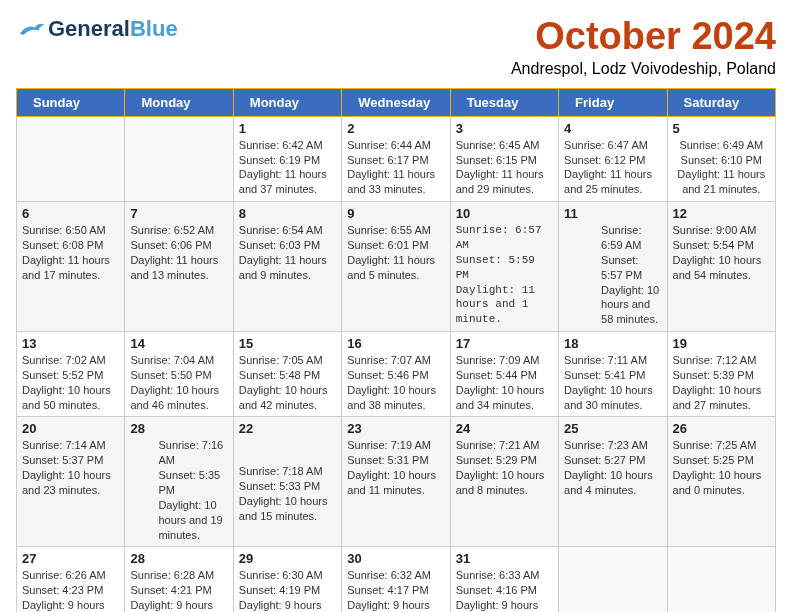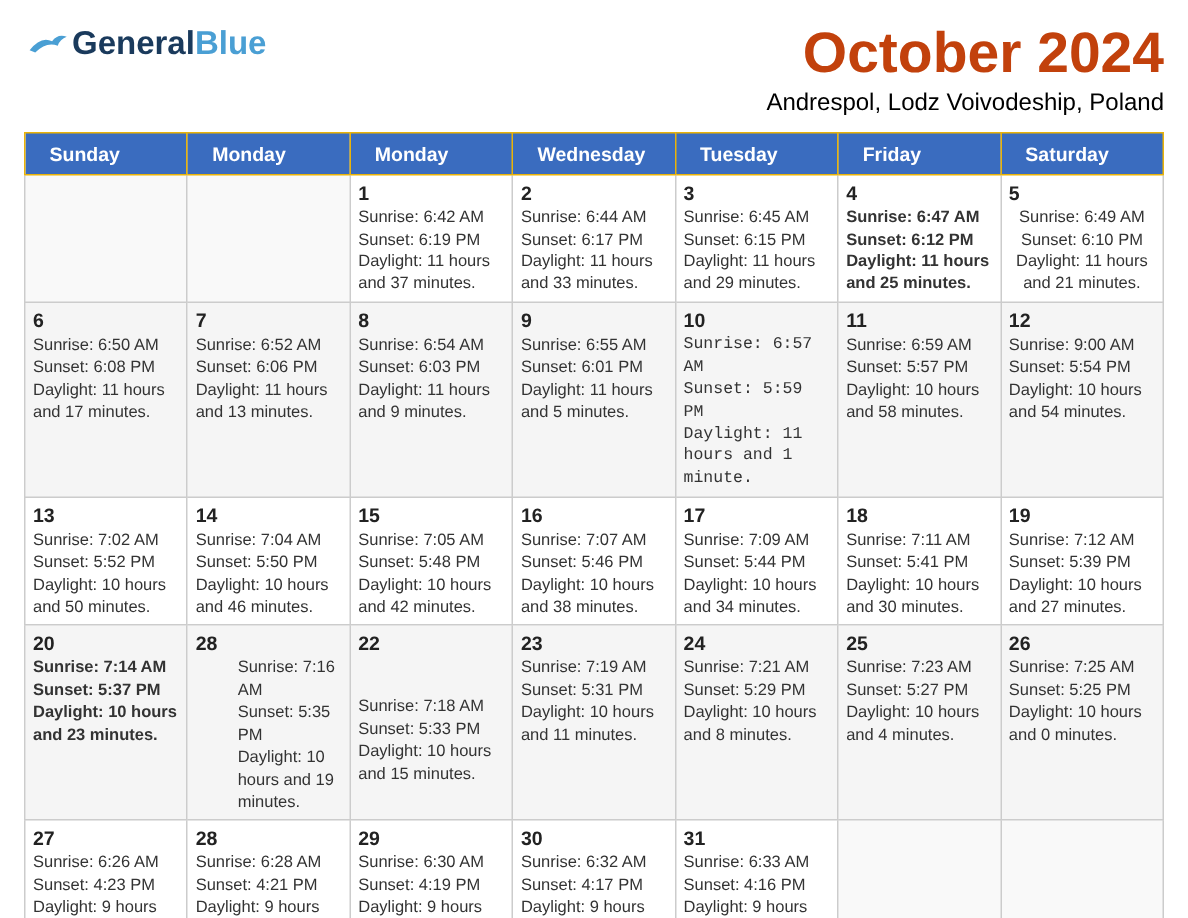--- a/index.html
+++ b/index.html
@@ -134,21 +134,21 @@
 Daylight: 11 hours and 33 minutes.</div>
         </td>
         <td>
           <span class="day-number">3</span>
           <div class="cell-content" style="white-space: pre-line;">Sunrise: 6:45 AM
 Sunset: 6:15 PM
 Daylight: 11 hours and 29 minutes.</div>
         </td>
         <td>
           <span class="day-number">4</span>
-          <div class="cell-content" style="white-space: pre-line; font-weight: bold;">Sunrise: 6:47 AM
+          <div class="cell-content" style="white-space: pre-line;">Sunrise: 6:47 AM
 Sunset: 6:12 PM
 Daylight: 11 hours and 25 minutes.</div>
         </td>
         <td>
           <span class="day-number">5</span>
           <div class="cell-content" style="white-space: pre-line; text-align: center;">Sunrise: 6:49 AM
 Sunset: 6:10 PM
 Daylight: 11 hours and 21 minutes.</div>
         </td>
       </tr>
@@ -178,21 +178,21 @@
 Daylight: 11 hours and 5 minutes.</div>
         </td>
         <td>
           <span class="day-number">10</span>
           <div class="cell-content" style="white-space: pre-line; font-family: Liberation Mono, monospace;">Sunrise: 6:57 AM
 Sunset: 5:59 PM
 Daylight: 11 hours and 1 minute.</div>
         </td>
         <td>
           <span class="day-number">11</span>
-          <div class="cell-content" style="white-space: pre-line;">Sunrise: 6:59 AM
+          <div class="cell-content" style="white-space: pre-line; margin-left: 37px;">Sunrise: 6:59 AM
 Sunset: 5:57 PM
 Daylight: 10 hours and 58 minutes.</div>
         </td>
         <td>
           <span class="day-number">12</span>
           <div class="cell-content" style="white-space: pre-line;">Sunrise: 9:00 AM
 Sunset: 5:54 PM
 Daylight: 10 hours and 54 minutes.</div>
         </td>
       </tr>
@@ -236,21 +236,21 @@
         <td>
           <span class="day-number">19</span>
           <div class="cell-content" style="white-space: pre-line;">Sunrise: 7:12 AM
 Sunset: 5:39 PM
 Daylight: 10 hours and 27 minutes.</div>
         </td>
       </tr>
       <tr>
         <td>
           <span class="day-number">20</span>
-          <div class="cell-content" style="white-space: pre-line; font-weight: bold;">Sunrise: 7:14 AM
+          <div class="cell-content" style="white-space: pre-line;">Sunrise: 7:14 AM
 Sunset: 5:37 PM
 Daylight: 10 hours and 23 minutes.</div>
         </td>
         <td>
           <span class="day-number">28</span>
           <div class="cell-content" style="white-space: pre-line; margin-left: 28px;">Sunrise: 7:16 AM
 Sunset: 5:35 PM
 Daylight: 10 hours and 19 minutes.</div>
         </td>
         <td>

